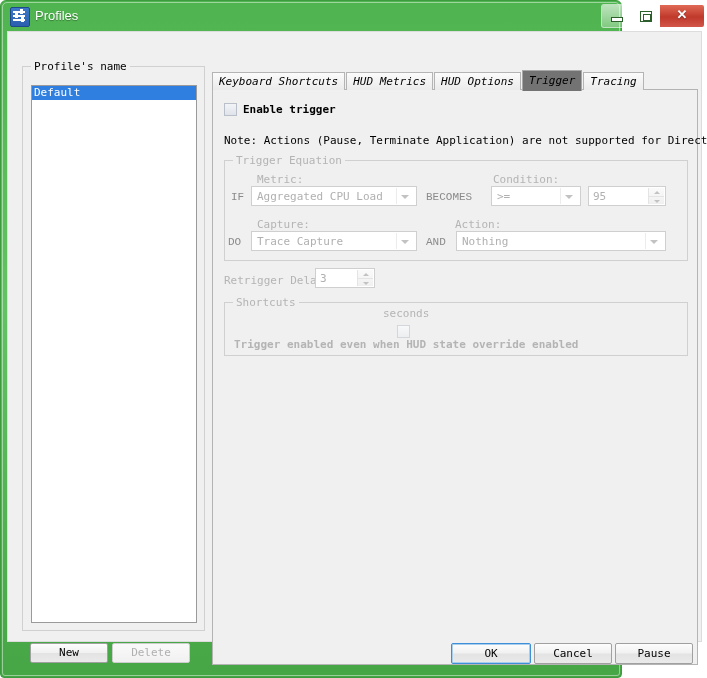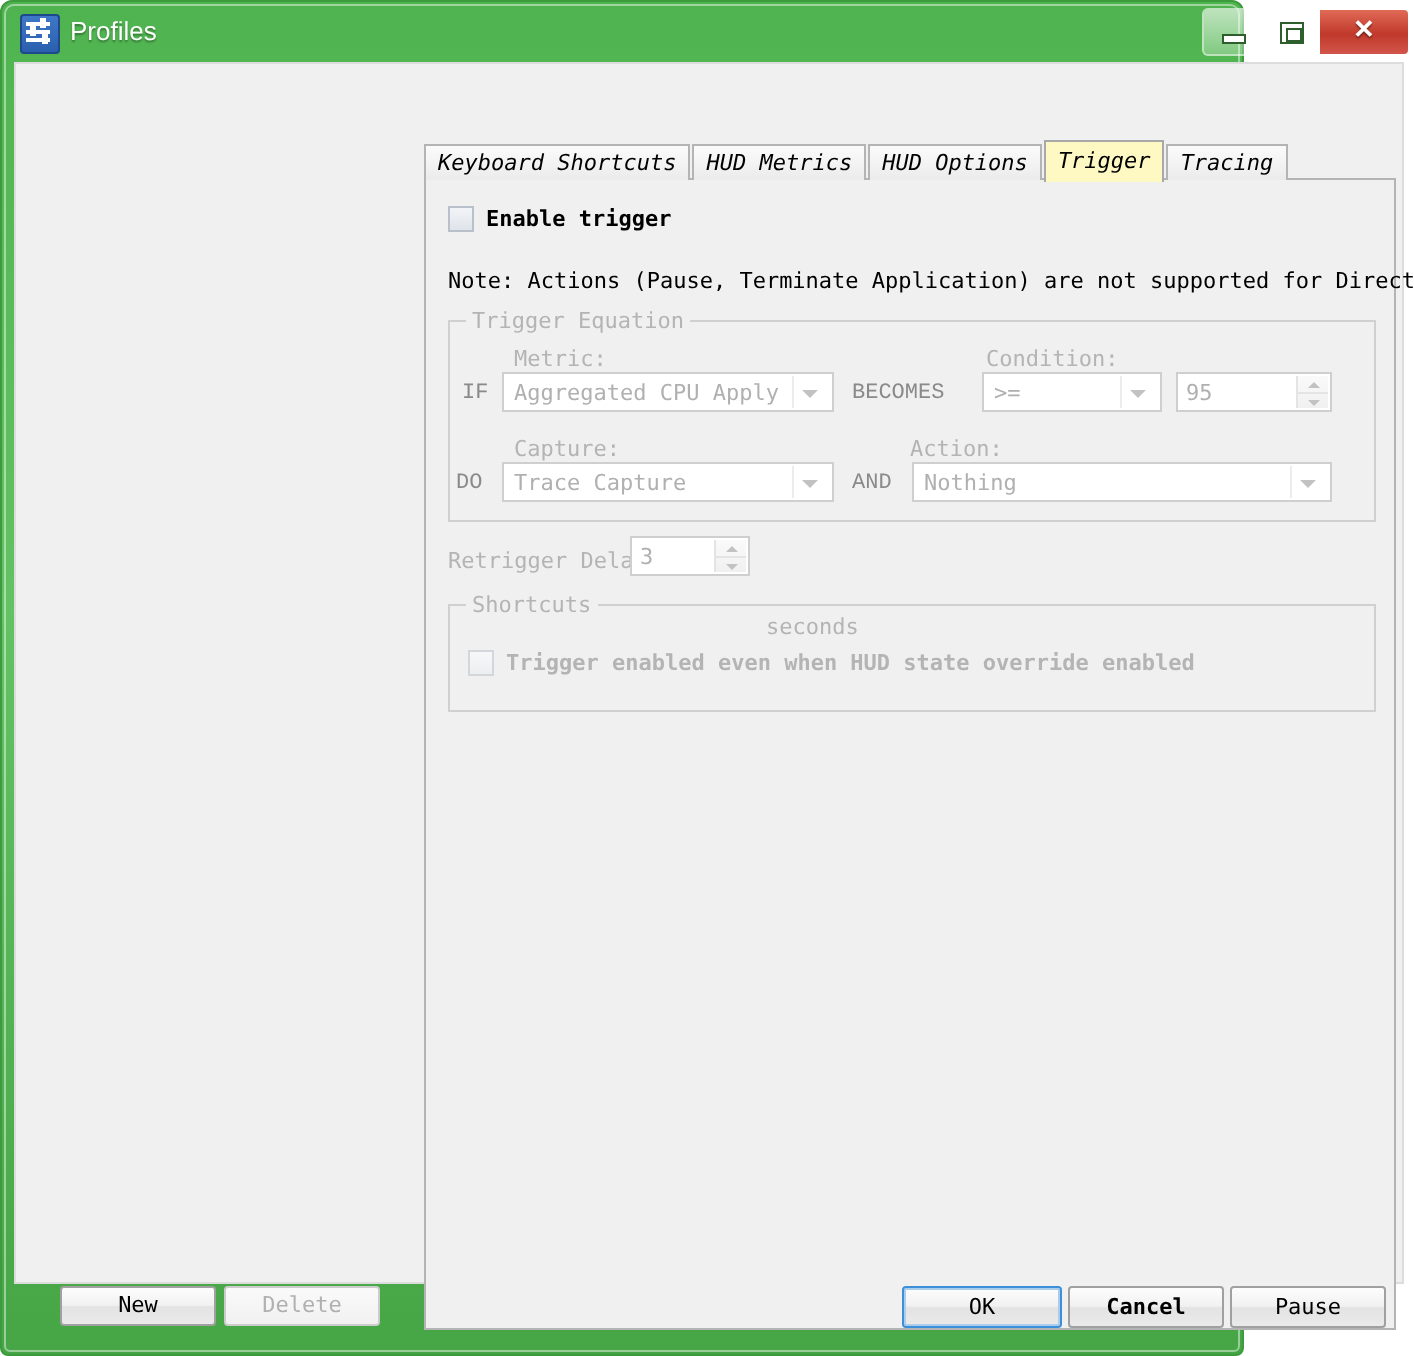--- a/index.html
+++ b/index.html
@@ -250,21 +250,21 @@
     font-size: 11px;
     color: #000000;
     white-space: nowrap;
     cursor: default;
     position: relative;
     font-style: italic;
   }
   .tab.active {
     height: 21px;
     line-height: 20px;
-    background: #fef9c3;
+    background: #737373;
     border-color: #a8a8a8;
     z-index: 3;
     margin-bottom: -1px;
     text-align: center;
   }
   .tabpanel {
     position: absolute;
     left: 0; top: 20px;
     width: 486px;
     height: 576px;
@@ -378,21 +378,21 @@
     left: 50%; margin-left: -3px;
     width: 0; height: 0;
     border-left: 3px solid transparent;
     border-right: 3px solid transparent;
   }
   .spin .sbtns .up::after { top: 3px; border-bottom: 3px solid #c2c2c2; }
   .spin .sbtns .dn::after { top: 3px; border-top: 3px solid #c2c2c2; }
 
   
   #ok-button     { position: absolute; left: 450px; top: 642px; width: 80px; height: 21px; line-height: 19px; }
-  #cancel-button { position: absolute; left: 533px; top: 642px; width: 78px; height: 21px; line-height: 19px; font-weight: bold; }
+  #cancel-button { position: absolute; left: 533px; top: 642px; width: 78px; height: 21px; line-height: 19px; }
   #apply-button  { position: absolute; left: 614px; top: 642px; width: 78px; height: 21px; line-height: 19px; }
 </style>
 </head>
 <body>
 
 <div class="window">
   <div class="window-inner-glow"></div>
 
   <div class="titlebar">
     <div class="title-icon">
@@ -412,20 +412,26 @@
         <span class="glyph-max"></span>
       </div>
       <div class="winbtn close">
         <span class="glyph-close">✕</span>
       </div>
     </div>
   </div>
 
   <div class="client">
 
+    <div class="group" id="profile-group">
+      <span class="legend">Profile's name</span>
+      <div class="listbox">
+        <div class="item selected">Default</div>
+      </div>
+    </div>
 
     <div class="btn" id="new-button">New</div>
     <div class="btn disabled" id="delete-button">Delete</div>
 
     <div class="tabcontrol">
       <div class="tabstrip">
         <div class="tab">Keyboard Shortcuts</div>
         <div class="tab">HUD Metrics</div>
         <div class="tab">HUD Options</div>
         <div class="tab active">Trigger</div>
@@ -442,21 +448,21 @@
         <div class="note" style="left:11px; top:44px;">Note: Actions (Pause, Terminate Application) are not supported for DirectX 12 ap</div>
 
         <div class="group disabled" style="left:11px; top:70px; width:464px; height:101px;">
           <span class="legend">Trigger Equation</span>
 
           <span class="flabel" style="left:32px; top:12px;">Metric:</span>
           <span class="flabel" style="left:268px; top:12px;">Condition:</span>
 
           <span class="oplabel" style="left:6px; top:30px;">IF</span>
           <div class="combo" style="left:26px; top:25px; width:166px;">
-            <span class="ctext">Aggregated CPU Apply</span>
+            <span class="ctext">Aggregated CPU Load</span>
             <span class="sep"></span>
             <span class="arrow"></span>
           </div>
           <span class="oplabel" style="left:201px; top:30px;">BECOMES</span>
           <div class="combo" style="left:266px; top:25px; width:90px;">
             <span class="ctext">&gt;=</span>
             <span class="sep"></span>
             <span class="arrow"></span>
           </div>
           <div class="spin" style="left:363px; top:25px; width:78px;">
@@ -489,21 +495,21 @@
           <span class="stext">3</span>
           <span class="sbtns">
             <span class="up"></span>
             <span class="dn"></span>
           </span>
         </div>
         <span class="flabel" style="left:170px; top:184px;margin-top:33px;">seconds</span>
 
         <div class="group disabled" style="left:11px; top:212px; width:464px; height:54px;">
           <span class="legend">Shortcuts</span>
-          <div class="checkbox-row disabled" style="left:9px; top:22px;">
+          <div class="checkbox-row disabled" style="left:9px; top:22px;flex-direction:column;">
             <span class="cbox"></span>
             <span class="cb-label">Trigger enabled even when HUD state override enabled</span>
           </div>
         </div>
 
       </div>
     </div>
   </div>
 
 

